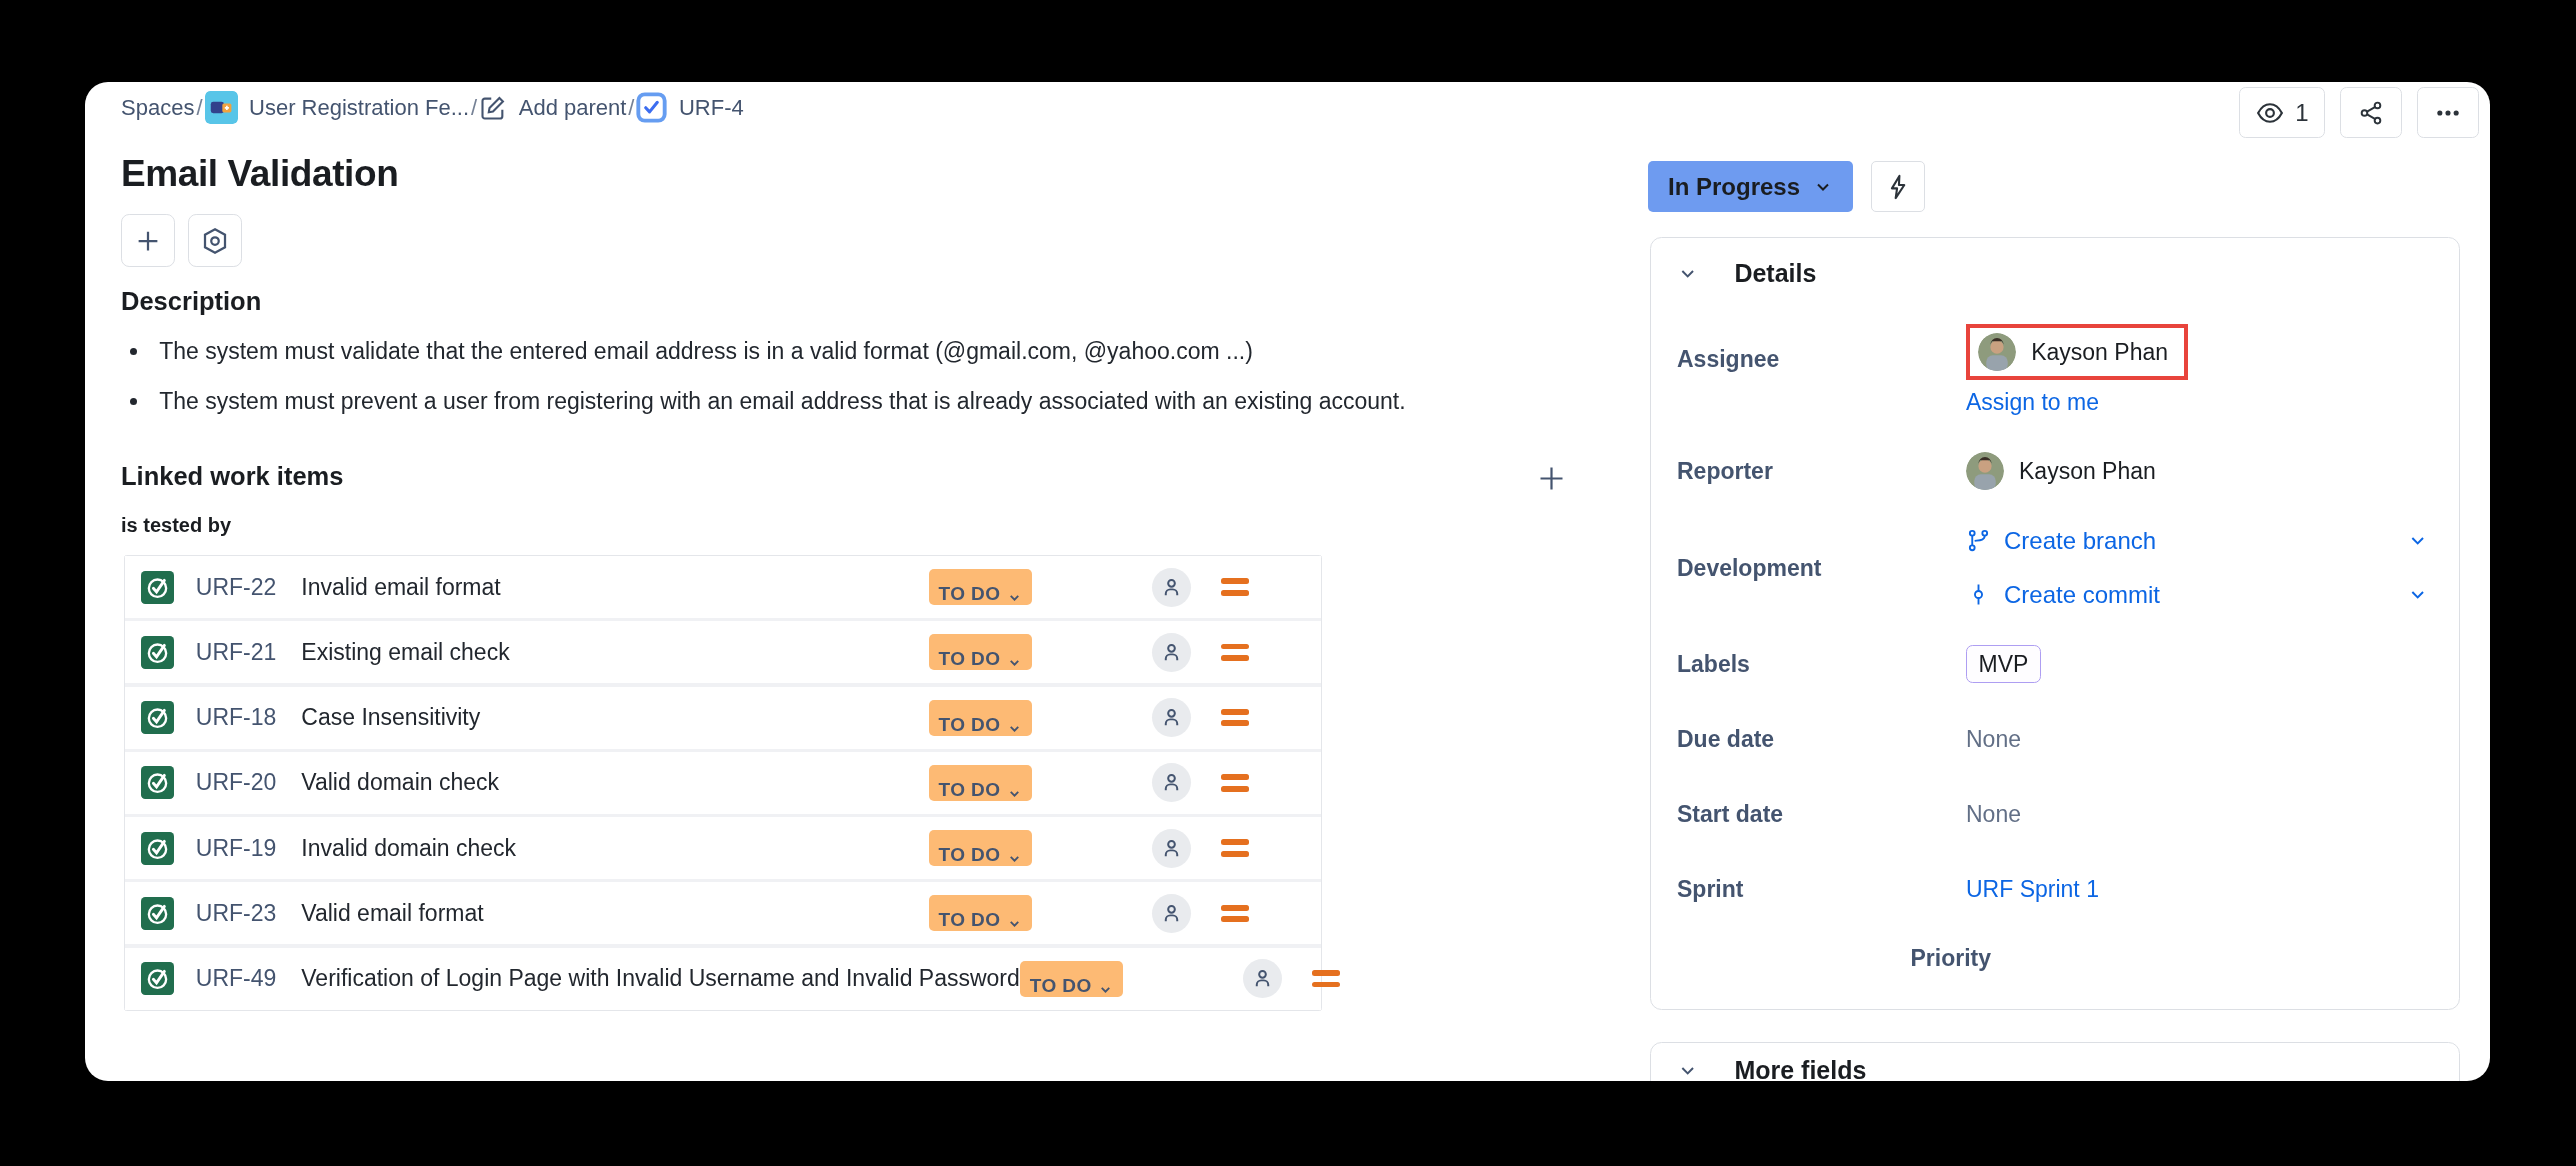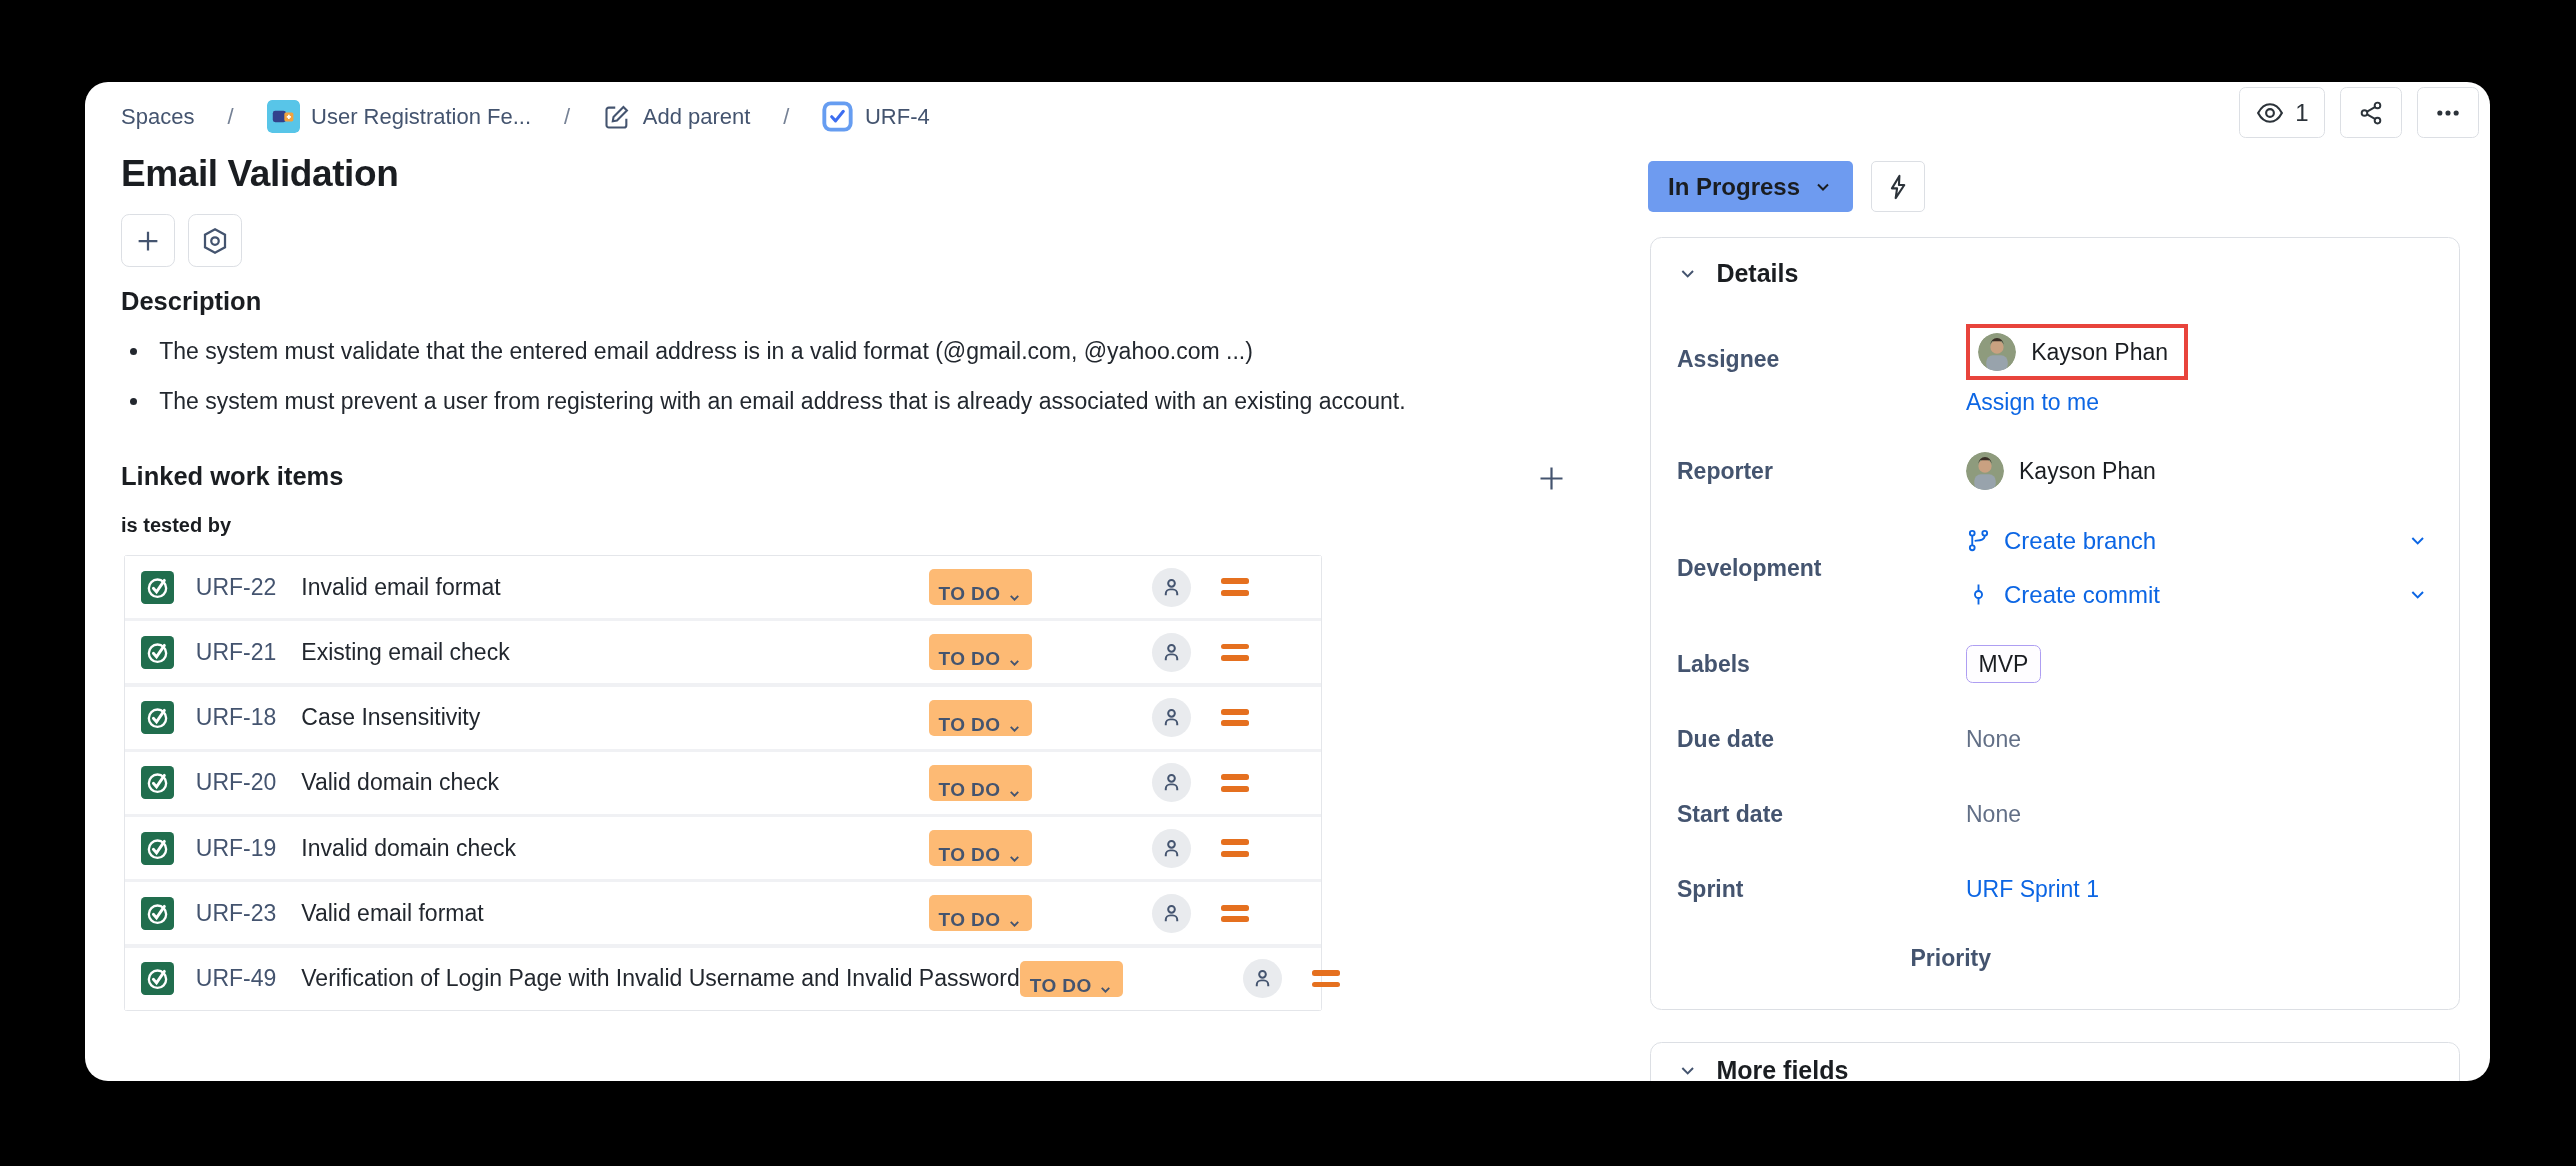--- a/index.html
+++ b/index.html
@@ -11,22 +11,22 @@
     overflow: hidden;
   }
   .page {
     position: absolute; left: 85px; top: 82px;
     width: 2405px; height: 999px;
     background: #fff; border-radius: 23px; overflow: hidden;
   }
 
   
   .breadcrumb {
-    position: absolute; left: 36px; top: 13px; height: 43px;
-    display: flex; align-items: center; gap: 33px;
+    position: absolute; left: 36px; top: 4px; height: 43px;
+    display: flex; align-items: center; gap: 2px;
     font-size: 22px; color: #44546F;
   }
   .crumb { display: flex; align-items: center; gap: 11.5px; cursor: pointer; }
   .sep { color: #758195; }
   .proj-icon { width: 33px; height: 33px; border-radius: 5px; display: block; }
   .task-icon { width: 31px; height: 31px; display: block; }
   .edit-icon { width: 28px; height: 28px; display: block; }
 
   
   .top-actions { position: absolute; top: 5px; right: 11.5px; display: flex; gap: 15px; }
@@ -99,21 +99,21 @@
   }
   .bolt-btn {
     width: 54px; height: 51px; background: #fff; border: 1.6px solid #DCDFE4; border-radius: 5px;
     display: flex; align-items: center; justify-content: center; cursor: pointer;
   }
 
   .details-card {
     position: absolute; left: 1565px; top: 155px; width: 810px; height: 773px;
     border: 1.6px solid #DCDFE4; border-radius: 11.5px; padding: 21.4px 26px; background: #fff;
   }
-  .card-header { display: flex; align-items: center; gap: 18px; font-size: 25px; font-weight: 700; color: #1A1D21; cursor: pointer; }
+  .card-header { display: flex; align-items: center; gap: 36px; font-size: 25px; font-weight: 700; color: #1A1D21; cursor: pointer; }
   .details-card .card-header { margin-bottom: 36px; }
 
   .field { display: flex; margin-bottom: 36px; min-height: 39px; align-items: center; }
   .f-label { width: 289px; flex: 0 0 289px; font-size: 23px; font-weight: 600; color: #44546F; }
   .f-value { flex: 1; display: flex; align-items: center; font-size: 23px; color: #1A1D21; }
   .f-col { flex-direction: column; align-items: flex-start; }
   .field.top-align { align-items: flex-start; }
   .field.top-align .f-label { margin-top: 21.4px; }
 
   .annotation-box {

